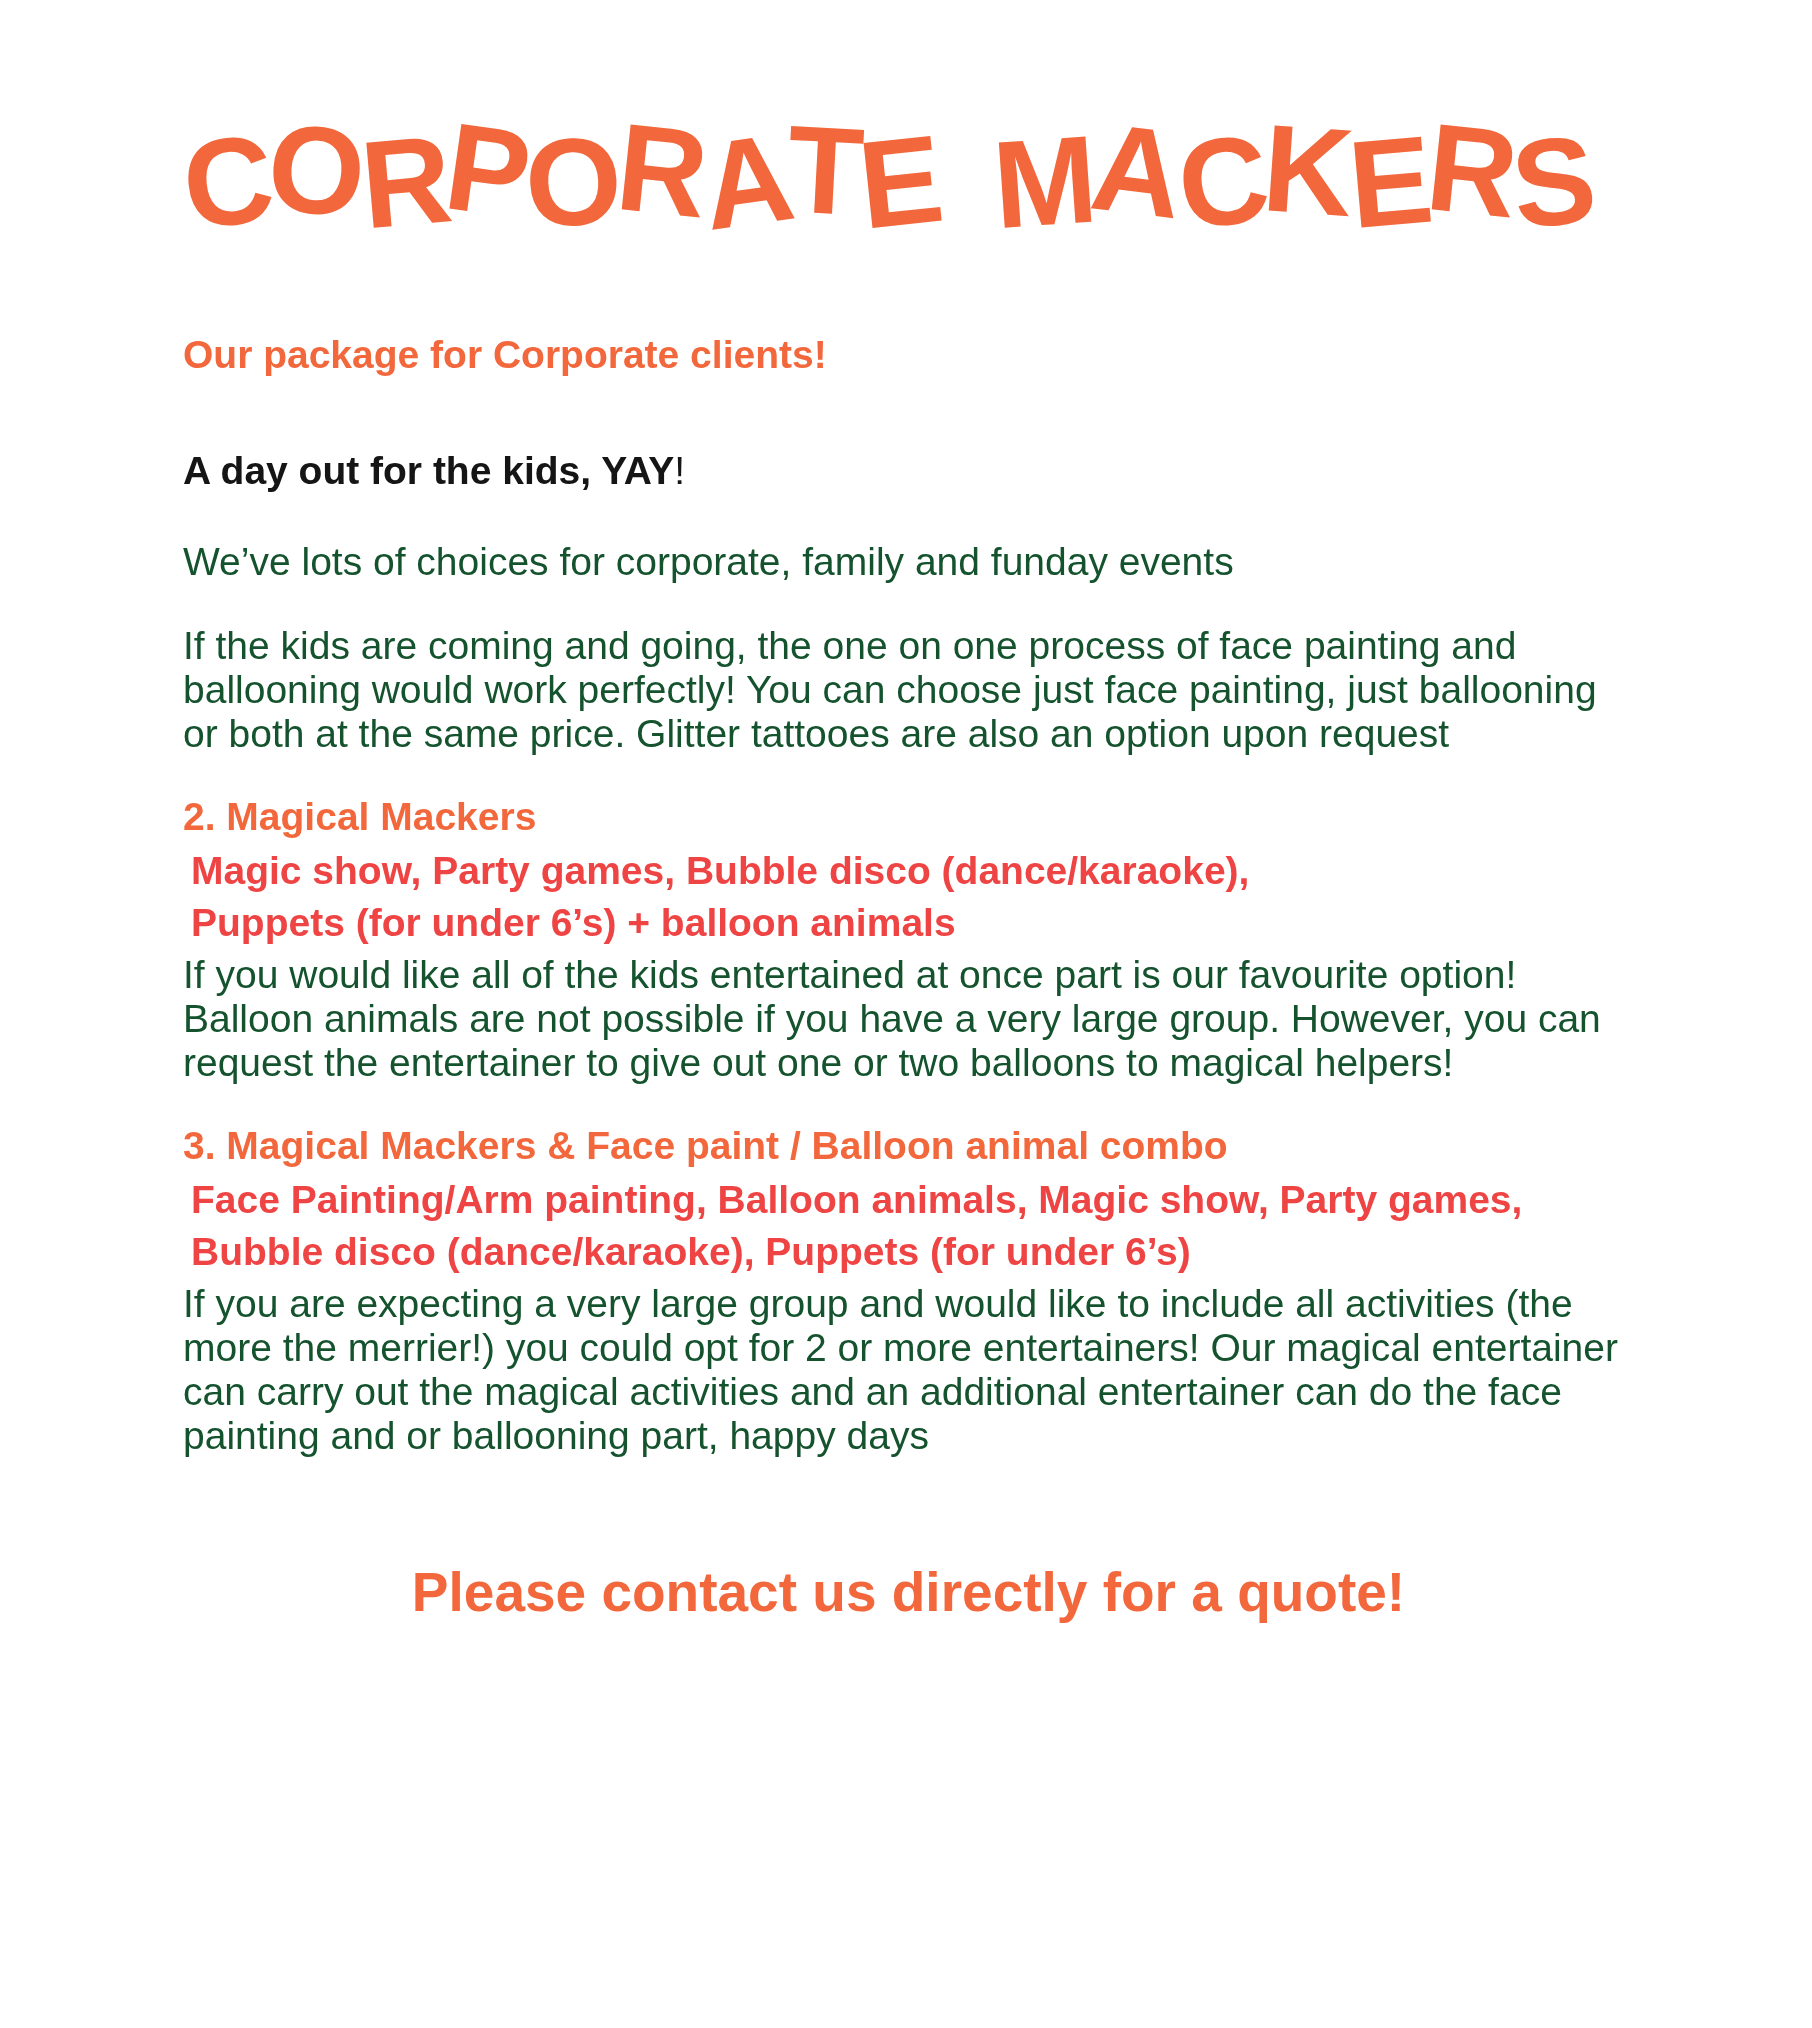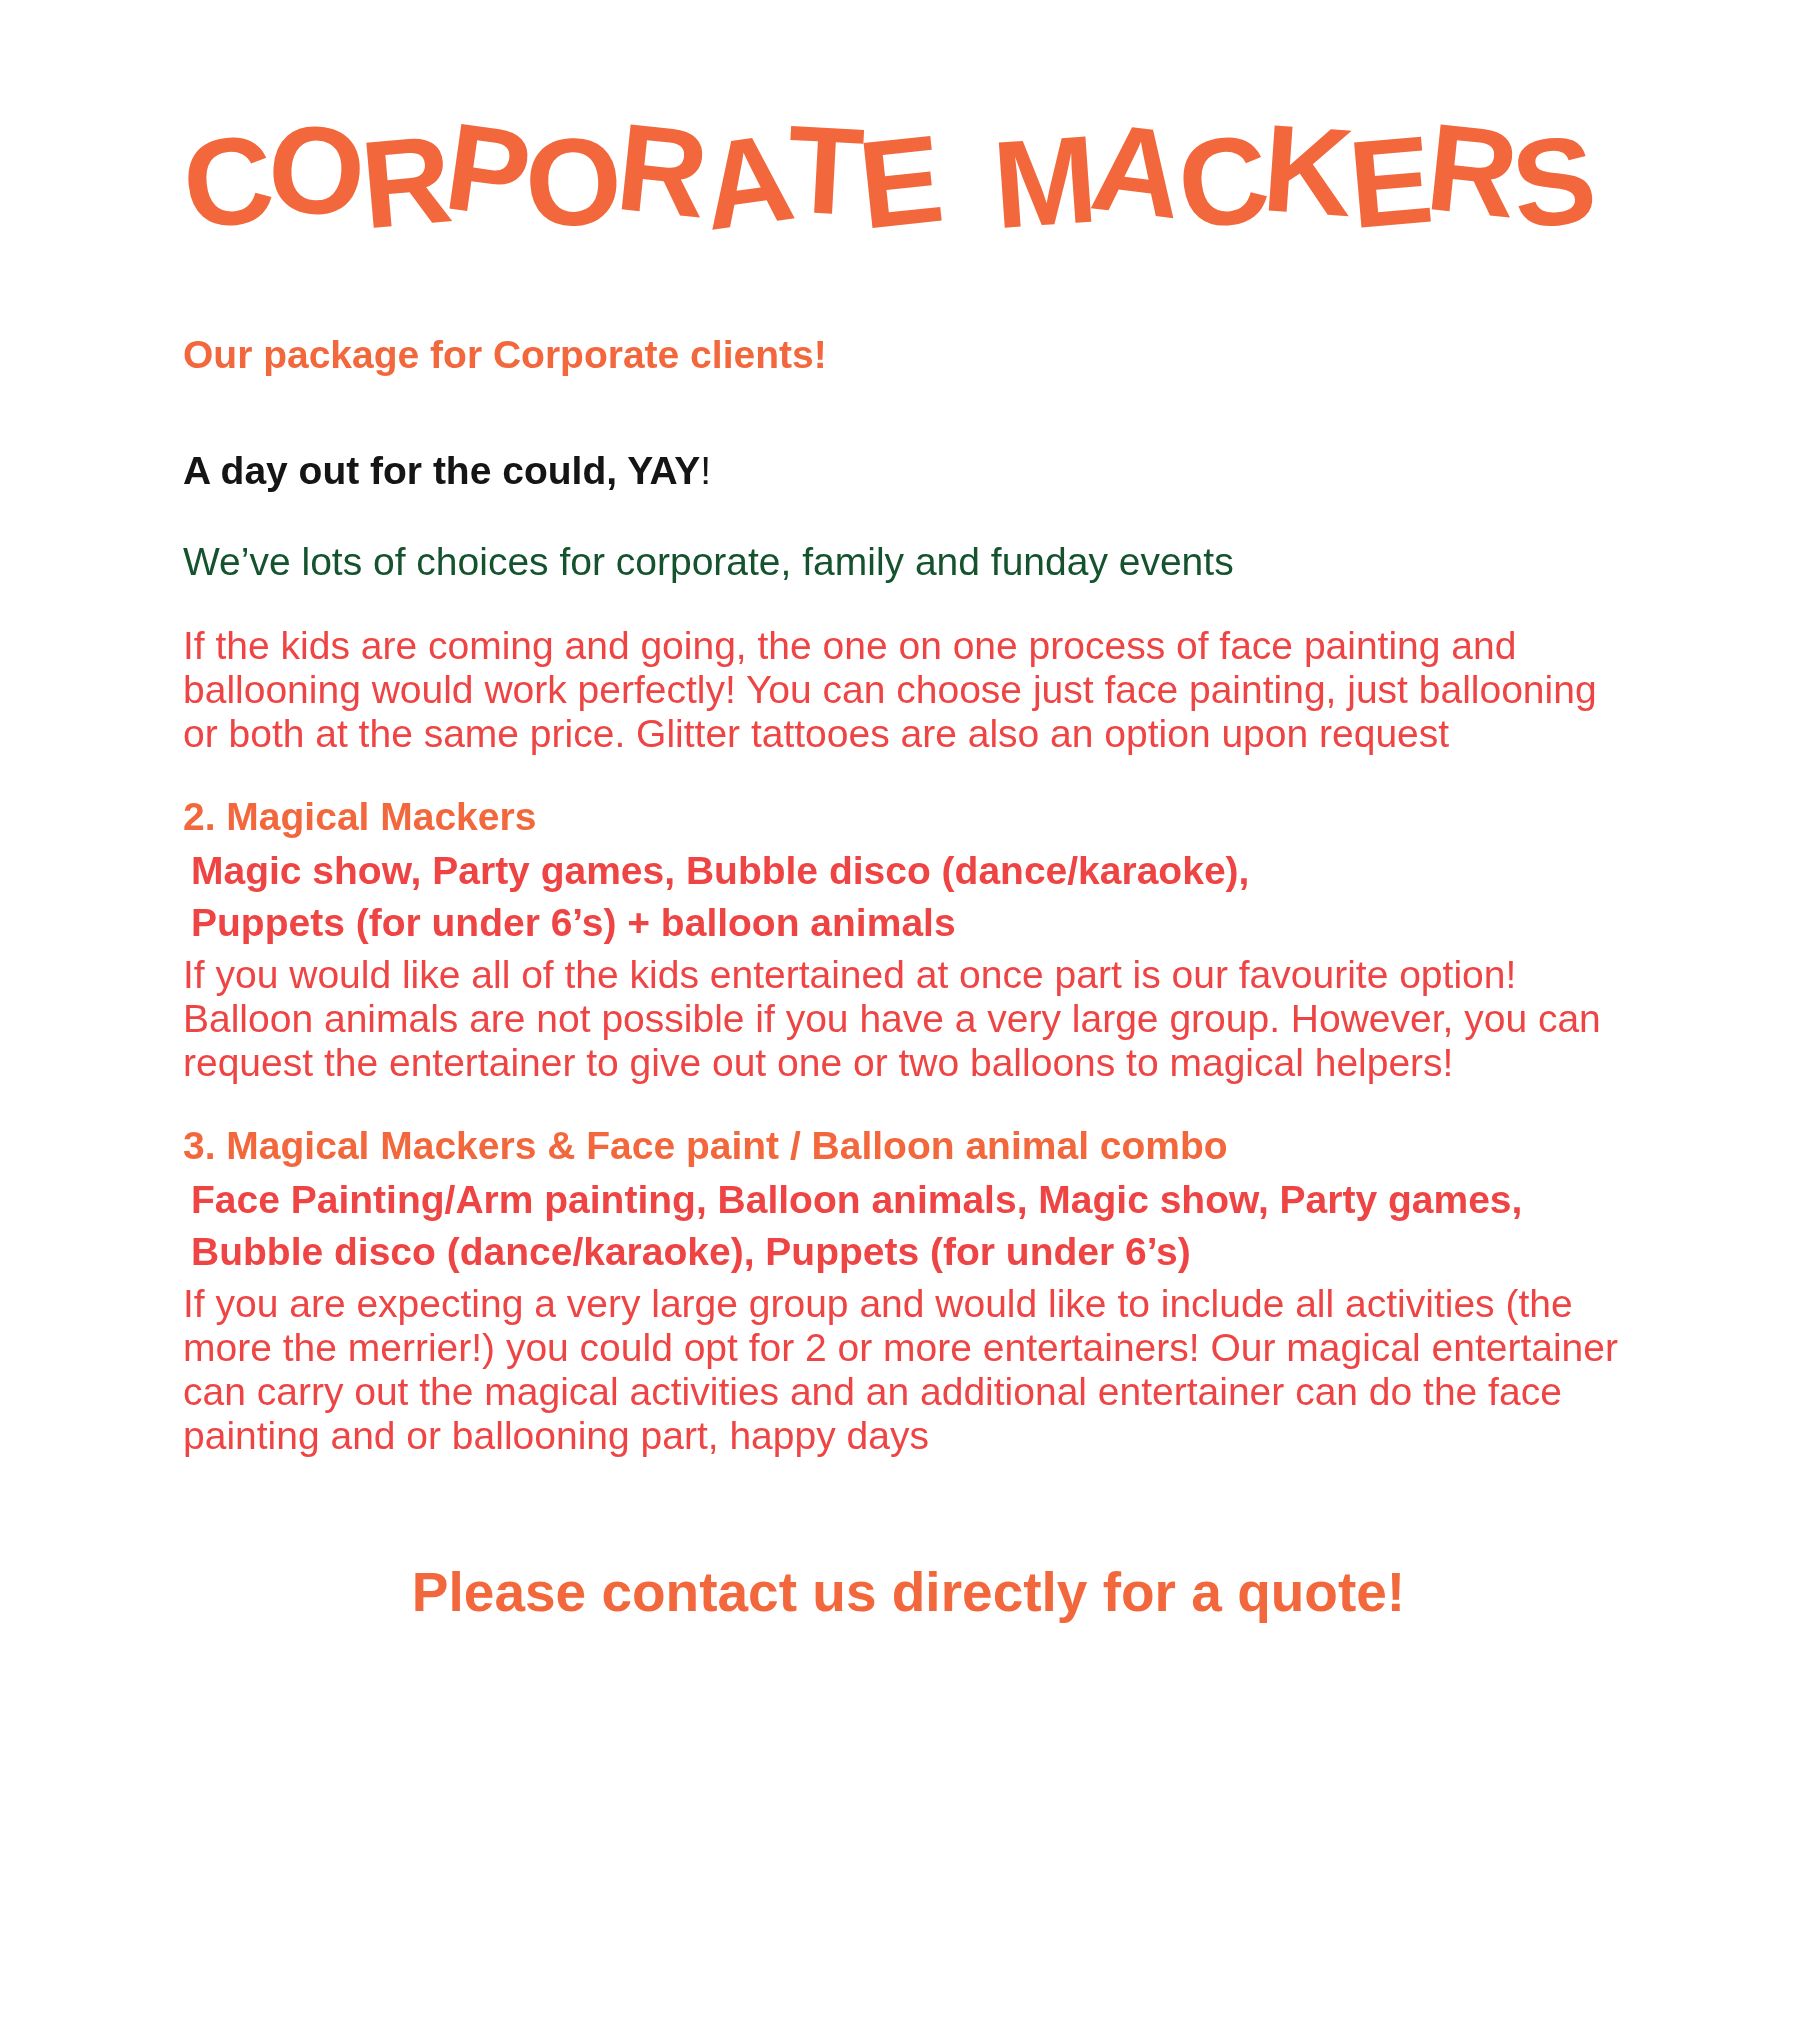--- a/index.html
+++ b/index.html
@@ -61,21 +61,21 @@
     font-weight: bold;
     font-size: 39px;
     line-height: 44px;
     color: #ef4444;
     margin: 8px;
   }
   .subline:empty { display: none; }
   .section-body {
     font-size: 39px;
     line-height: 44px;
-    color: #ef4444;
+    color: #14532d;
     margin: 0;
     max-width: 1452px;
   }
   .cta {
     color: #F2683C;
     font-weight: bold;
     font-size: 55px;
     line-height: 65px;
     text-align: center;
     margin: 102px 0 0 0;
@@ -83,21 +83,21 @@
 </style>
 </head>
 <body>
 
 <div class="page">
 
   <h1 class="title"><span class="ch" style="transform: rotate(-6deg) translateY(5.9px);">C</span><span class="ch" style="transform: rotate(4deg) translateY(-5.9px);">O</span><span class="ch" style="transform: rotate(-5deg) translateY(5.9px);">R</span><span class="ch" style="transform: rotate(8deg) translateY(-5.9px);">P</span><span class="ch" style="transform: rotate(-3deg) translateY(5.9px);">O</span><span class="ch" style="transform: rotate(6deg) translateY(-5.9px);">R</span><span class="ch" style="transform: rotate(-8deg) translateY(5.9px);">A</span><span class="ch" style="transform: rotate(3deg) translateY(-5.9px);">T</span><span class="ch" style="transform: rotate(-6deg) translateY(5.9px);">E</span><span class="ch sp" style="transform: rotate(5deg) translateY(-5.9px);"> </span><span class="ch" style="transform: rotate(-4deg) translateY(5.9px);">M</span><span class="ch" style="transform: rotate(7deg) translateY(-5.9px);">A</span><span class="ch" style="transform: rotate(-7deg) translateY(5.9px);">C</span><span class="ch" style="transform: rotate(4deg) translateY(-5.9px);">K</span><span class="ch" style="transform: rotate(-5deg) translateY(5.9px);">E</span><span class="ch" style="transform: rotate(6deg) translateY(-5.9px);">R</span><span class="ch" style="transform: rotate(-6deg) translateY(5.9px);">S</span></h1>
 
   <p class="tagline">Our package for Corporate clients!</p>
 
-  <p class="headline"><span>A day out for the could, YAY</span><span class="bang">!</span></p>
+  <p class="headline"><span>A day out for the kids, YAY</span><span class="bang">!</span></p>
 
   <p class="description">We’ve lots of choices for corporate, family and funday events</p>
 
   <div class="section">
     <p class="section-body">If the kids are coming and going, the one on one process of face painting and ballooning would work perfectly! You can choose just face painting, just ballooning or both at the same price. Glitter tattooes are also an option upon request</p>
   </div>
 
   <div class="section">
     <h2 class="section-heading">2. Magical Mackers</h2>
     <p class="subline">Magic show, Party games, Bubble disco (dance/karaoke),</p>

